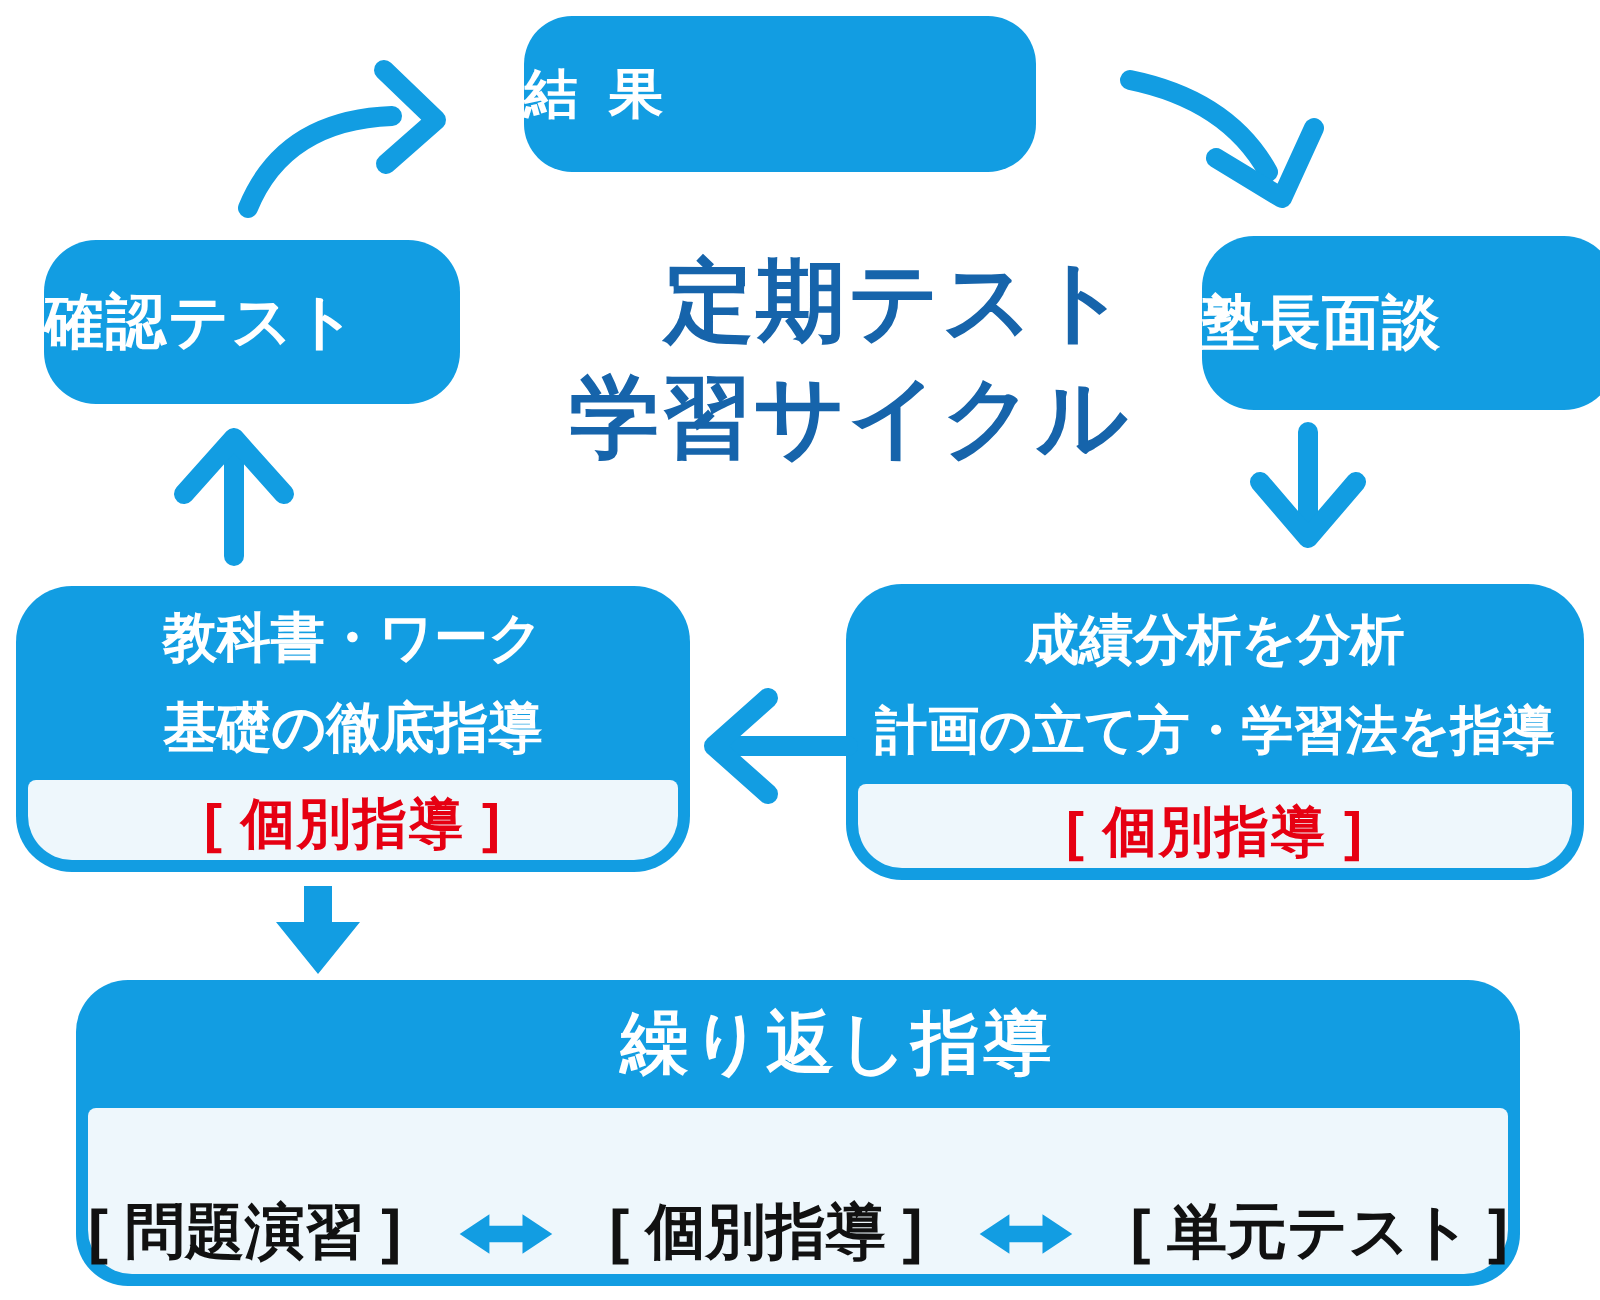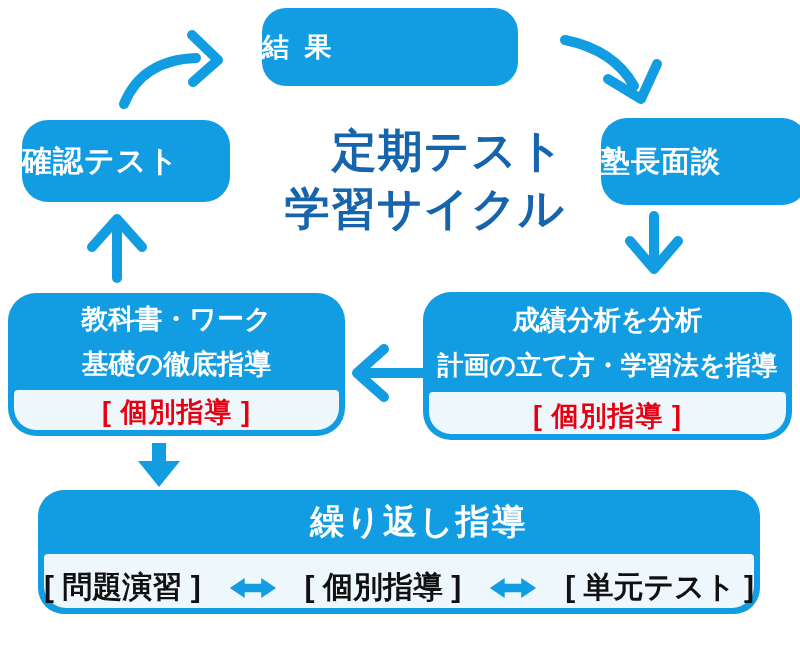--- a/index.html
+++ b/index.html
@@ -42,21 +42,21 @@
   .tag-red{color:var(--accent-red);font-size:27px;font-weight:bold;letter-spacing:1px;}
 
   .box-left{left:8px;top:293px;width:337px;height:143px;border-radius:28px;}
   .box-left .blue-area{height:94px;padding-top:4px;}
   .box-left .light-area{height:40px;}
   .box-right{left:423px;top:292px;width:369px;height:148px;border-radius:28px;}
   .box-right .blue-area{height:98px;padding-top:4px;}
   .box-right .light-area{height:42px;}
   .box-right .blue-line.small{font-size:26px;}
 
-  .box-bottom{left:38px;top:490px;width:722px;height:124px;border-radius:26px;padding-left:40px;}
+  .box-bottom{left:38px;top:490px;width:722px;height:153px;border-radius:26px;padding-left:40px;}
   .box-bottom .header{
     height:64px;display:flex;align-items:center;justify-content:center;
     font-size:34px;font-weight:800;letter-spacing:2px;color:#ffffff;
   }
   .box-bottom .light-area{top:64px;height:auto;}
   .bottom-row{display:flex;align-items:center;justify-content:center;gap:28px;width:100%;}
   .bracket-item{color:var(--text-dark);font-size:30px;font-weight:800;white-space:nowrap;}
 
   .arrow-layer{position:absolute;left:0;top:0;width:800px;height:650px;pointer-events:none;}
   .arrow-layer .stroke{stroke:var(--primary-blue);stroke-width:10;fill:none;stroke-linecap:round;stroke-linejoin:round;}

